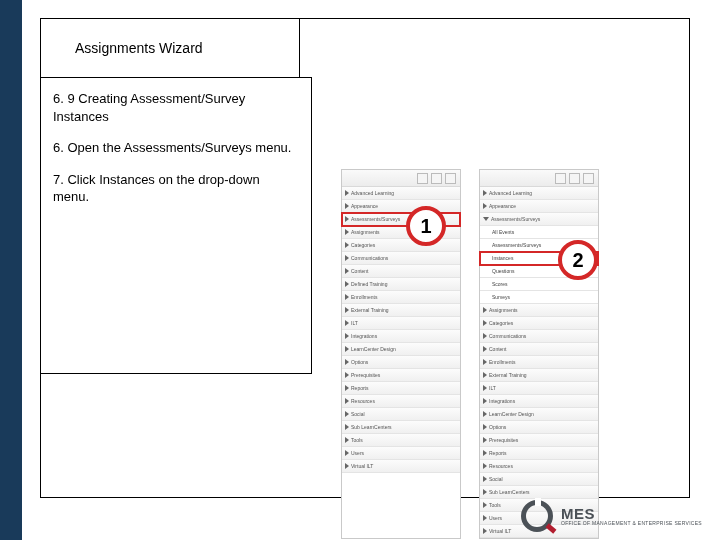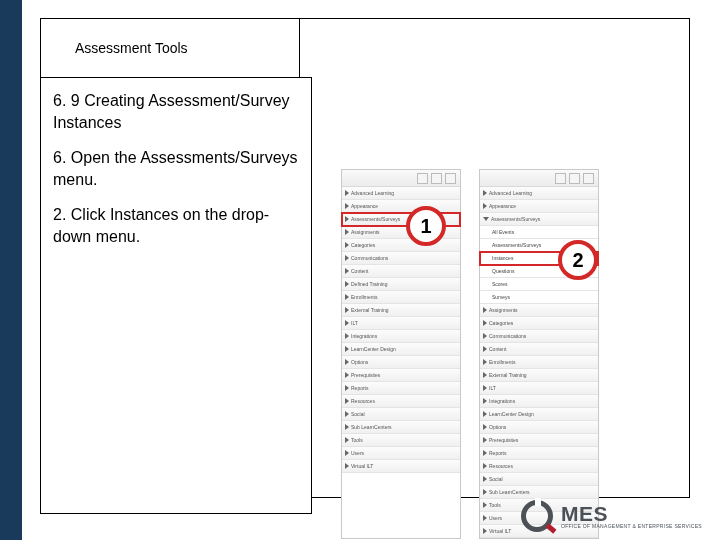--- a/index.html
+++ b/index.html
@@ -31,25 +31,25 @@
     box-sizing:border-box;
     display:flex;align-items:center;
     padding-left:34px;
     font-size:14px;
     background:#fff;
     z-index:3;
   }
   .instr-box{
     position:absolute;
     left:-1px;top:58px;
-    width:272px;height:437px;
+    width:272px;height:297px;
     border:1px solid #000;
     box-sizing:border-box;
     padding:12px 12px;
-    font-size:16px;
+    font-size:13px;
     line-height:1.35;
     background:#fff;
     z-index:2;
   }
   .instr-box .heading{font-weight:400;margin-bottom:14px;}
   .instr-box .step{margin-bottom:14px;}
   .screens{
     position:absolute;
     left:300px; top:150px;
     display:flex;
@@ -121,38 +121,38 @@
     border-radius:50%;box-sizing:border-box;
   }
   .q-tail{
     position:absolute;right:-1px;bottom:1px;width:10px;height:5px;
     background:#b21e2f;transform:rotate(40deg);
   }
   .q-gap{
     position:absolute;left:14px;top:-2px;width:6px;height:8px;background:#fff;
   }
   .brand-text{line-height:1;}
-  .brand-text .big{font-size:21px;font-weight:700;color:#4b5157;letter-spacing:0.5px;}
+  .brand-text .big{font-size:15px;font-weight:700;color:#4b5157;letter-spacing:0.5px;}
   .brand-text .small{font-size:5px;color:#4b5157;letter-spacing:0.3px;}
 </style>
 </head>
 <body>
 
 <div class="accent-bar"></div>
 
 <div class="main-frame">
 
   <div class="title-box">
-    <span>Assessment Tools</span>
+    <span>Assignments Wizard</span>
   </div>
 
   <div class="instr-box">
     <div class="heading">6. 9 Creating Assessment/Survey Instances</div>
     <div class="step">6. Open the Assessments/Surveys menu.</div>
-    <div class="step">2. Click Instances on the drop-down menu.</div>
+    <div class="step">7. Click Instances on the drop-down menu.</div>
   </div>
 
   <div class="screens">
 
     <div class="menu-panel" id="menu-left" style="position:relative">
       <div class="panel-toolbar">
         <span class="tb-ic"></span>
         <span class="tb-ic"></span>
         <span class="tb-ic"></span>
       </div>

